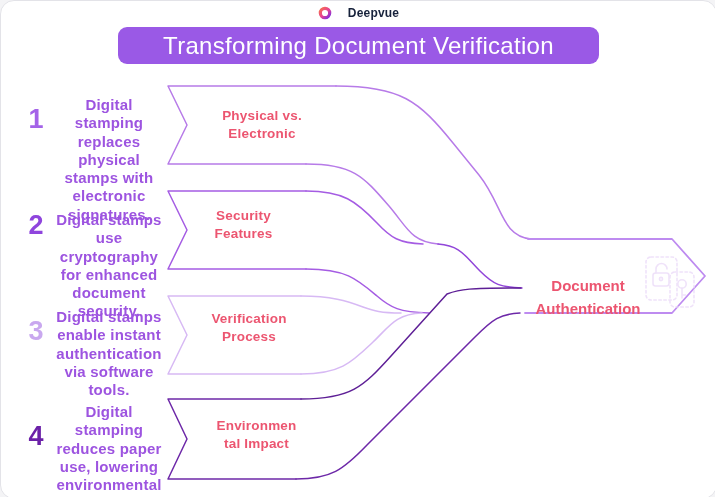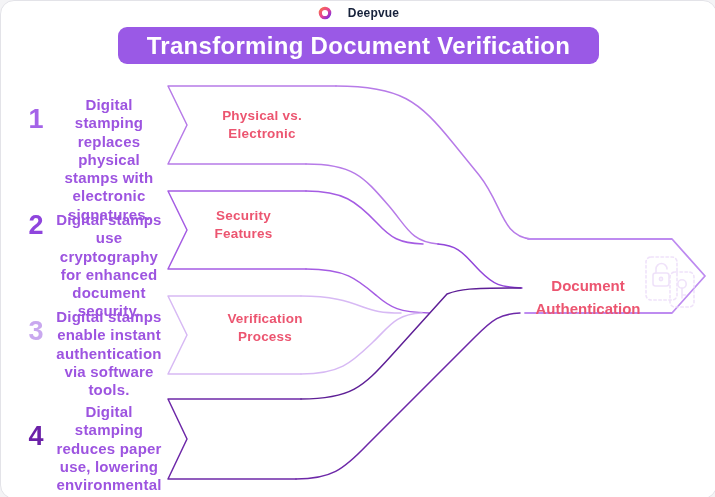--- a/index.html
+++ b/index.html
@@ -5,39 +5,39 @@
   html,body{margin:0;padding:0;background:#f4f4f6;font-family:"Liberation Sans",sans-serif;}
   .card{
     position:relative;width:715px;height:497px;background:#ffffff;
     border:1px solid #e3e3e8;border-radius:14px;overflow:hidden;margin:0 auto;
   }
   .logo{position:absolute;top:5px;left:0;width:715px;display:flex;justify-content:center;align-items:center;gap:16px;}
   .logo-text{font-size:12px;font-weight:800;color:#17223b;letter-spacing:.2px;}
   .title-banner{
     position:absolute;left:117px;top:26px;width:481px;height:37px;
     background:#9a59e6;border-radius:9px;color:#ffffff;
-    font-size:24px;font-weight:700;text-align:center;line-height:37px;letter-spacing:.3px;
+    font-size:24px;font-weight:400;text-align:center;line-height:37px;letter-spacing:.3px;
   }
   .step-number{position:absolute;left:18px;width:34px;text-align:center;font-size:27px;font-weight:800;}
   .n1{top:103px;color:#a463e8;}
   .n2{top:209px;color:#8f45dd;}
   .n3{top:315px;color:#c9a8ef;}
   .n4{top:420px;color:#6b21a8;}
   .step-desc{
     position:absolute;left:52px;width:112px;text-align:center;
     font-size:15px;line-height:1.22;font-weight:700;color:#9d54e0;letter-spacing:.2px;
   }
   .d1{top:95px;} .d2{top:210px;} .d3{top:307px;} .d4{top:402px;}
   .arrow-label{
     position:absolute;text-align:center;font-size:13.5px;line-height:1.3;
     font-weight:800;color:#ec5570;letter-spacing:.2px;
   }
   .l1{left:205px;top:106px;width:112px;}
   .l2{left:195px;top:206px;width:95px;}
-  .l3{left:208px;top:309px;width:112px;}
+  .l3{left:192px;top:309px;width:112px;}
   .l4{left:208px;top:416px;width:95px;}
   .center-label{
     position:absolute;left:512px;top:258px;width:150px;text-align:center;
     font-size:15px;line-height:1.55;font-weight:800;color:#ec5570;margin-top:15px;
   }
   svg.flow{position:absolute;left:0;top:0;}
 </style>
 </head>
 <body>
 
@@ -109,16 +109,17 @@
   <div class="step-number n4">4</div>
 
   <div class="step-desc d1">Digital stamping replaces physical stamps with electronic signatures.</div>
   <div class="step-desc d2">Digital stamps use cryptography for enhanced document security.</div>
   <div class="step-desc d3">Digital stamps enable instant authentication via software tools.</div>
   <div class="step-desc d4">Digital stamping reduces paper use, lowering environmental impact.</div>
 
   <div class="arrow-label l2">Security Features</div>
   <div class="arrow-label l1">Physical vs. Electronic</div>
   <div class="arrow-label l3">Verification Process</div>
+  <div class="arrow-label l4">Environmen tal Impact</div>
 
   <div class="center-label">Document Authentication</div>
 
 </div>
 
 </body></html>

